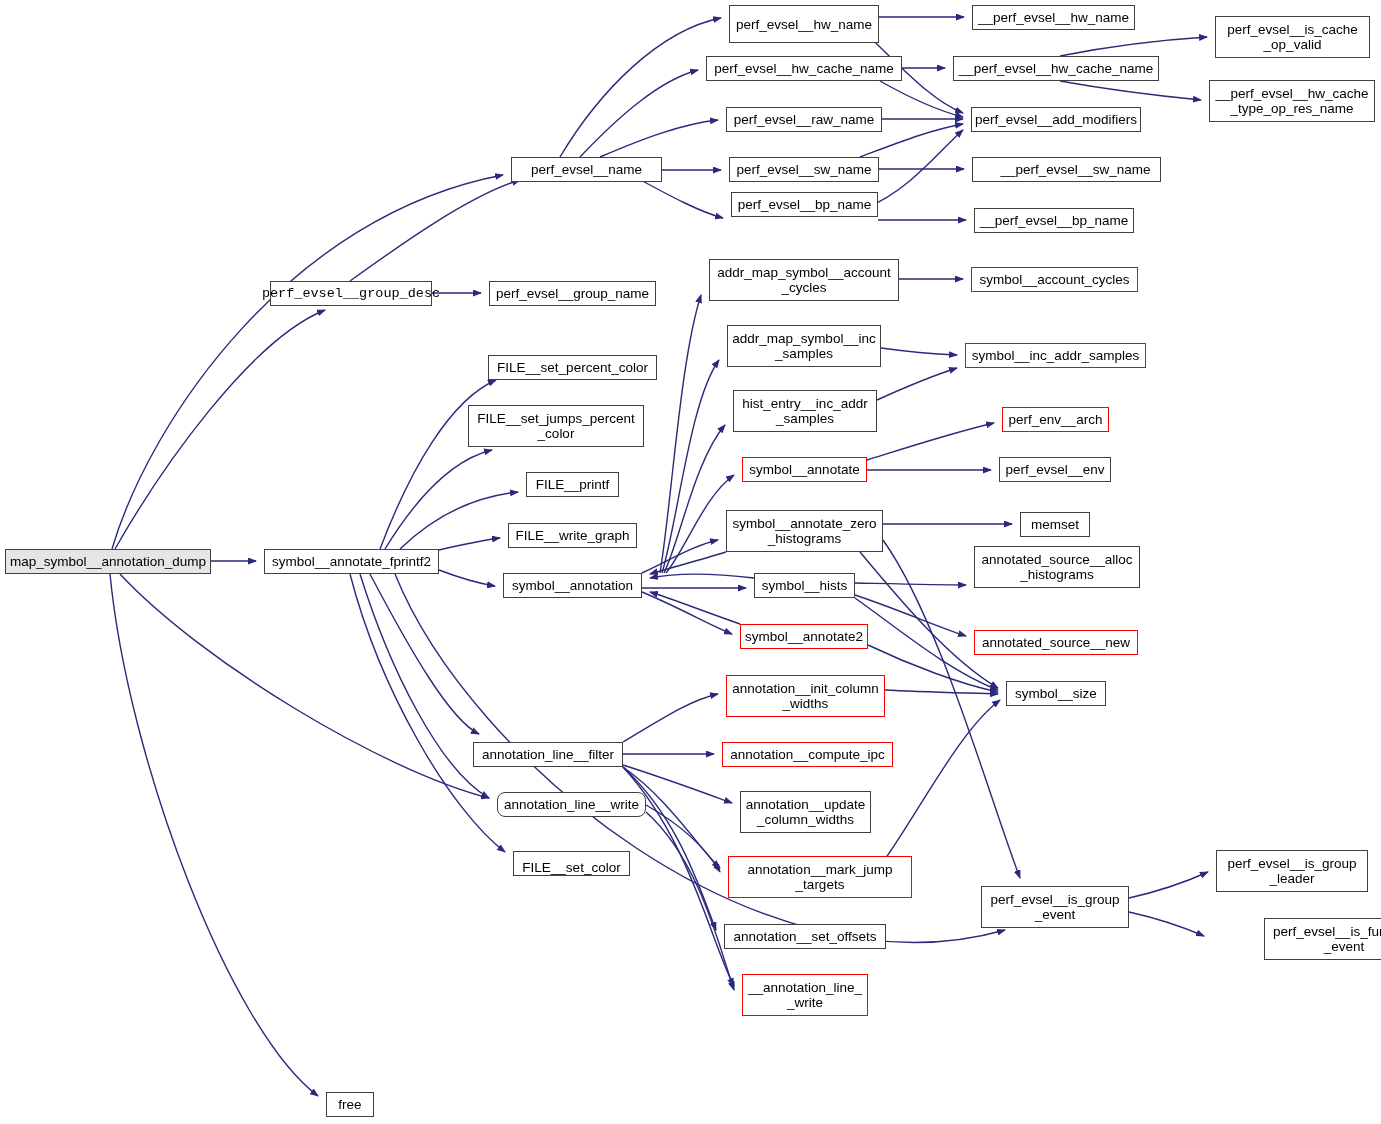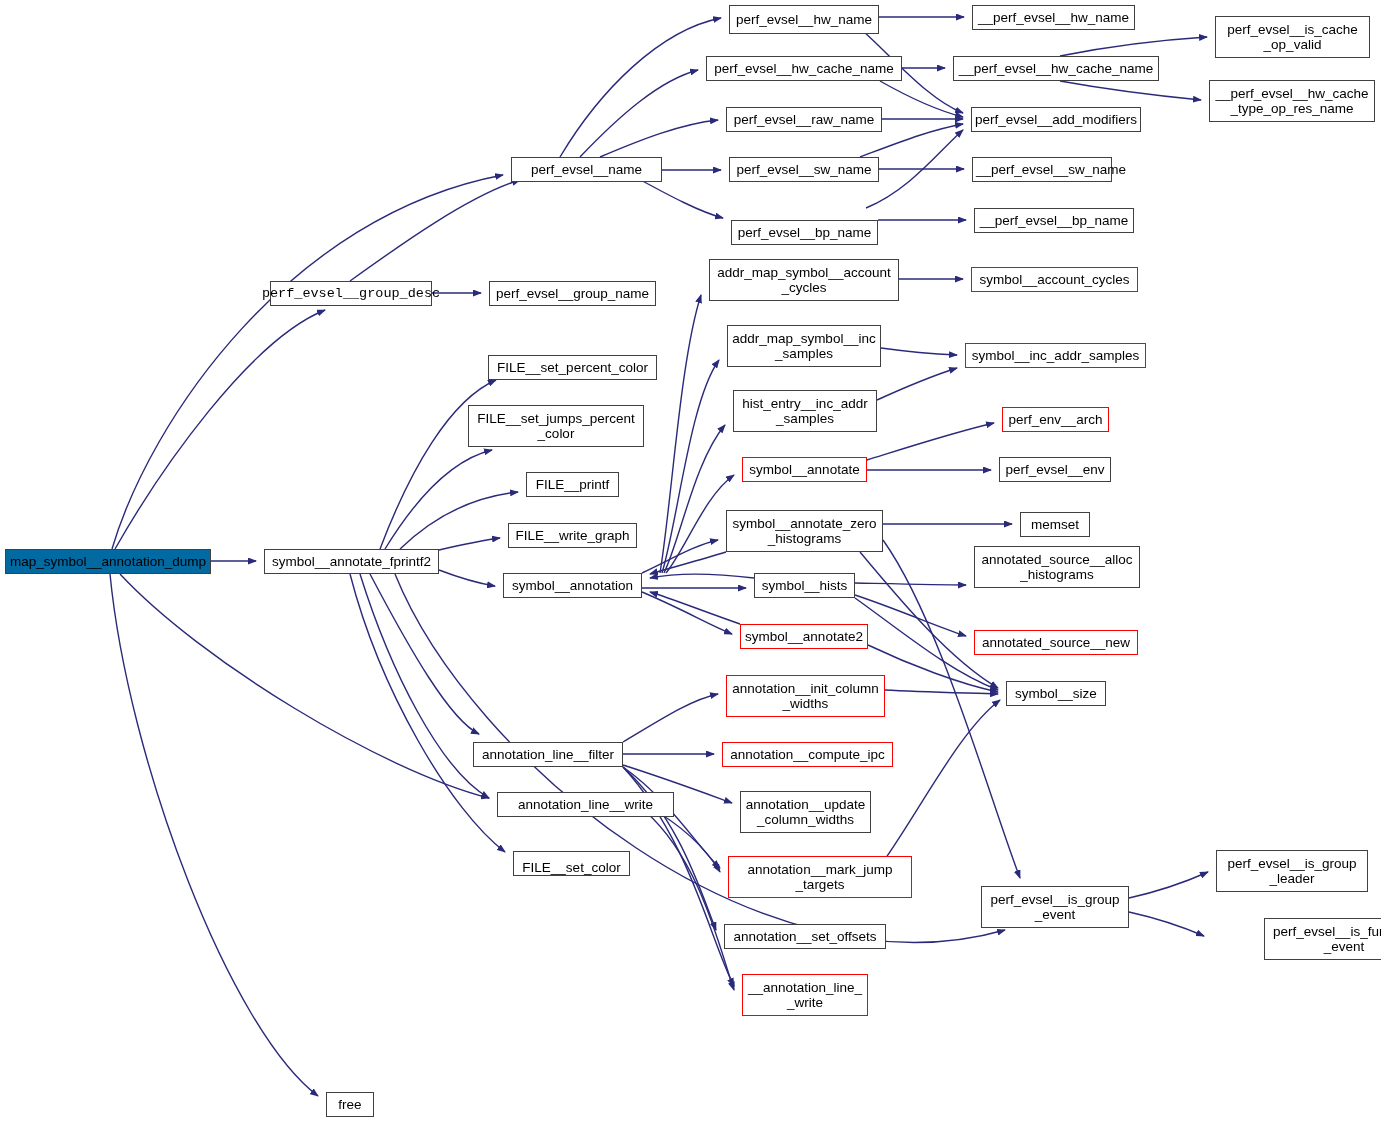--- a/index.html
+++ b/index.html
@@ -27,21 +27,21 @@
     line-height:15px;
     display:flex;
     align-items:center;
     justify-content:center;
     text-align:center;
     white-space:pre-line;
     letter-spacing:0px;
     z-index:2;
   }
   .node.red{ border-color:#ff0000; }
-  .node.root{ background:#0369a1; border-color:#404040; }
+  .node.root{ background:#e5e5e5; border-color:#404040; }
 </style>
 </head>
 <body>
 
 <div id="canvas">
   <svg id="edges" xmlns="http://www.w3.org/2000/svg">
     <defs>
       <marker id="arrow" markerWidth="9" markerHeight="7" refX="8" refY="3.5" orient="auto" markerUnits="userSpaceOnUse">
         <path d="M0,0 L9,3.5 L0,7 z" fill="#2a2a7a"></path>
       </marker>
@@ -114,29 +114,29 @@
         <path d="M1129,912 C1165,920 1190,930 1204,936" marker-end="url(#arrow)"></path>
         <path d="M883,540 C940,620 990,800 1020,878" marker-end="url(#arrow)"></path>
       </g>
   </svg>
   <div id="node-layer">
       <div class="node root" style="left: 5px; top: 549px; width: 206px; height: 25px;"><span>map_symbol__annotation_dump</span></div>
       <div class="node" style="left: 264px; top: 549px; width: 175px; height: 25px;"><span>symbol__annotate_fprintf2</span></div>
       <div class="node" style="left: 511px; top: 157px; width: 151px; height: 25px; justify-content: center;"><span>perf_evsel__name</span></div>
       <div class="node" style="left: 270px; top: 281px; width: 162px; height: 25px; font-family: Liberation Mono, monospace;"><span>perf_evsel__group_desc</span></div>
       <div class="node" style="left: 489px; top: 281px; width: 167px; height: 25px;"><span>perf_evsel__group_name</span></div>
-      <div class="node" style="left: 729px; top: 5px; width: 150px; height: 29px;"><span>perf_evsel__hw_name</span></div>
+      <div class="node" style="left: 729px; top: 5px; width: 150px; height: 38px;"><span>perf_evsel__hw_name</span></div>
       <div class="node" style="left: 706px; top: 56px; width: 196px; height: 25px;"><span>perf_evsel__hw_cache_name</span></div>
       <div class="node" style="left: 726px; top: 107px; width: 156px; height: 25px;"><span>perf_evsel__raw_name</span></div>
       <div class="node" style="left: 729px; top: 157px; width: 150px; height: 25px;"><span>perf_evsel__sw_name</span></div>
-      <div class="node" style="left: 731px; top: 220px; width: 147px; height: 25px;"><span>perf_evsel__bp_name</span></div>
+      <div class="node" style="left: 731px; top: 192px; width: 147px; height: 25px;"><span>perf_evsel__bp_name</span></div>
       <div class="node" style="left: 972px; top: 5px; width: 163px; height: 25px;"><span>__perf_evsel__hw_name</span></div>
       <div class="node" style="left: 953px; top: 56px; width: 206px; height: 25px;"><span>__perf_evsel__hw_cache_name</span></div>
       <div class="node" style="left: 971px; top: 107px; width: 170px; height: 25px;"><span>perf_evsel__add_modifiers</span></div>
-      <div class="node" style="left: 972px; top: 157px; width: 140px; height: 25px; padding-left: 18px;"><span>__perf_evsel__sw_name</span></div>
+      <div class="node" style="left: 972px; top: 157px; width: 189px; height: 25px; padding-left: 18px;"><span>__perf_evsel__sw_name</span></div>
       <div class="node" style="left: 974px; top: 208px; width: 160px; height: 25px;"><span>__perf_evsel__bp_name</span></div>
       <div class="node" style="left: 1215px; top: 16px; width: 155px; height: 42px;"><span>perf_evsel__is_cache
 _op_valid</span></div>
       <div class="node" style="left: 1209px; top: 80px; width: 166px; height: 42px;"><span>__perf_evsel__hw_cache
 _type_op_res_name</span></div>
       <div class="node" style="left: 709px; top: 259px; width: 190px; height: 42px;"><span>addr_map_symbol__account
 _cycles</span></div>
       <div class="node red" style="left: 971px; top: 267px; width: 167px; height: 25px;"><span>symbol__account_cycles</span></div>
       <div class="node" style="left: 727px; top: 325px; width: 154px; height: 42px;"><span>addr_map_symbol__inc
 _samples</span></div>
@@ -160,21 +160,21 @@
 _histograms</span></div>
       <div class="node red" style="left: 740px; top: 624px; width: 128px; height: 25px;"><span>symbol__annotate2</span></div>
       <div class="node red" style="left: 974px; top: 630px; width: 164px; height: 25px;"><span>annotated_source__new</span></div>
       <div class="node red" style="left: 726px; top: 675px; width: 159px; height: 42px;"><span>annotation__init_column
 _widths</span></div>
       <div class="node" style="left: 1006px; top: 681px; width: 100px; height: 25px;"><span>symbol__size</span></div>
       <div class="node" style="left: 473px; top: 742px; width: 150px; height: 25px;"><span>annotation_line__filter</span></div>
       <div class="node red" style="left: 722px; top: 742px; width: 171px; height: 25px;"><span>annotation__compute_ipc</span></div>
       <div class="node" style="left: 740px; top: 791px; width: 131px; height: 42px;"><span>annotation__update
 _column_widths</span></div>
-      <div class="node" style="left: 497px; top: 792px; width: 177px; height: 25px;"><span>annotation_line__write</span></div>
+      <div class="node" style="left: 497px; top: 792px; width: 149px; height: 25px; border-radius: 8px;"><span>annotation_line__write</span></div>
       <div class="node" style="left: 513px; top: 851px; width: 117px; height: 25px; align-items: flex-end;"><span>FILE__set_color</span></div>
       <div class="node red" style="left: 728px; top: 856px; width: 184px; height: 42px;"><span>annotation__mark_jump
 _targets</span></div>
       <div class="node" style="left: 724px; top: 924px; width: 162px; height: 25px;"><span>annotation__set_offsets</span></div>
       <div class="node red" style="left: 742px; top: 974px; width: 126px; height: 42px;"><span>__annotation_line_
 _write</span></div>
       <div class="node" style="left: 981px; top: 886px; width: 148px; height: 42px;"><span>perf_evsel__is_group
 _event</span></div>
       <div class="node" style="left: 1216px; top: 850px; width: 152px; height: 42px;"><span>perf_evsel__is_group
 _leader</span></div>

